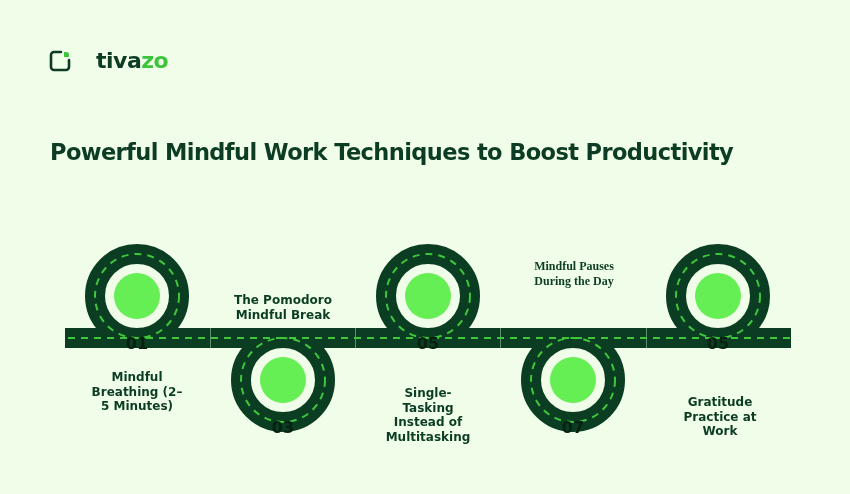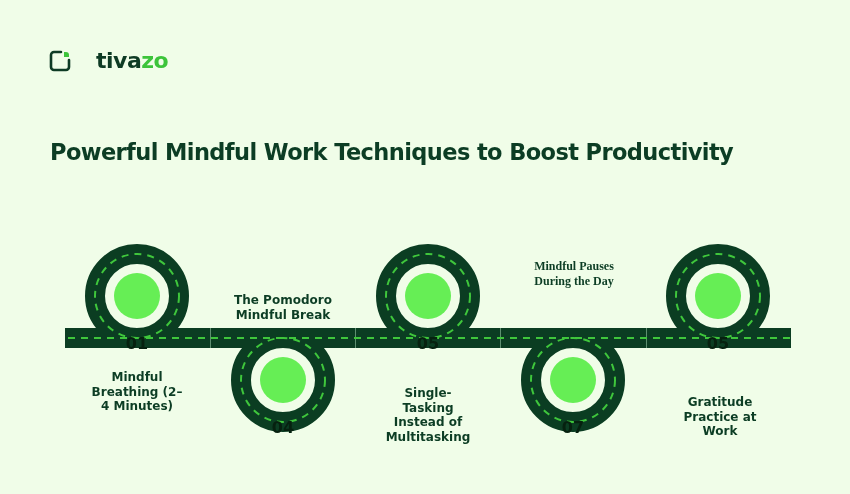--- a/index.html
+++ b/index.html
@@ -80,22 +80,22 @@
   <g fill="#66ee55">
     <circle cx="137" cy="296" r="23"></circle>
     <circle cx="428" cy="296" r="23"></circle>
     <circle cx="718" cy="296" r="23"></circle>
     <circle cx="283" cy="380" r="23"></circle>
     <circle cx="573" cy="380" r="23"></circle>
   </g>
 </svg>
 
 <div class="num" style="left:112px; top:286px;">01</div>
-<div class="num" style="left:258px; top:370px;">04</div>
+<div class="num" style="left:258px; top:370px;">03</div>
 <div class="num" style="left:403px; top:286px;">05</div>
 <div class="num" style="left:548px; top:370px;">07</div>
 <div class="num" style="left:693px; top:286px;">05</div>
 
-<div class="label" style="left:72px; top:370px; width:130px; padding:0 18px; box-sizing:border-box;">Mindful Breathing (2–4 Minutes)</div>
+<div class="label" style="left:72px; top:370px; width:130px; padding:0 18px; box-sizing:border-box;">Mindful Breathing (2–5 Minutes)</div>
 <div class="label" style="left:218px; top:281px;margin-top:12px;">The Pomodoro Mindful Break</div>
 <div class="label" style="left:368px; top:386px; width:120px; padding:0 14px; box-sizing:border-box;">Single-Tasking Instead of Multitasking</div>
 <div class="label" style="left:512px; top:259px; width:124px; padding:0 6px; box-sizing:border-box;font-family:Liberation Serif, serif;">Mindful Pauses During the Day</div>
 <div class="label" style="left:655px; top:370px; width:130px; padding:0 20px; box-sizing:border-box;margin-top:25px;">Gratitude Practice at Work</div>
 
 </body></html>

